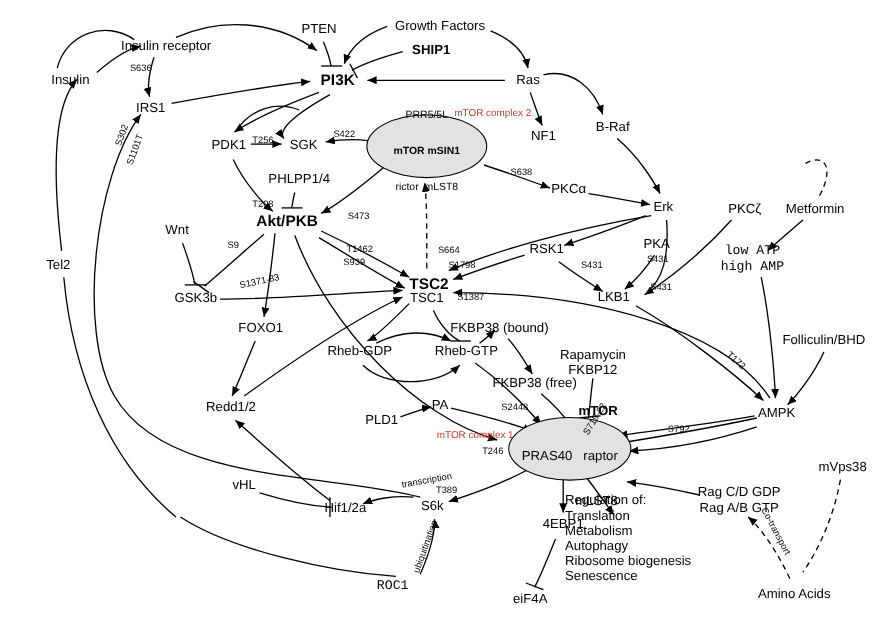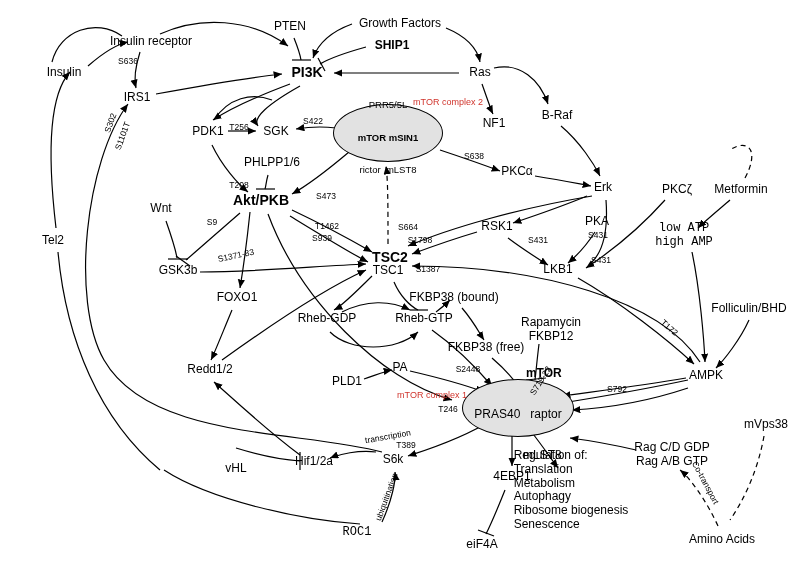--- a/index.html
+++ b/index.html
@@ -222,49 +222,49 @@
 <div class="node med" style="left:290px;top:27px;">PTEN</div>
 <div class="node med" style="left:400px;top:24px;">Growth Factors</div>
 <div class="node med" style="left:392px;top:46px;font-weight:bold;">SHIP1</div>
 <div class="node big" style="left:307px;top:73px;">PI3K</div>
 <div class="node med" style="left:480px;top:73px;">Ras</div>
 <div class="node med" style="left:137px;top:98px;">IRS1</div>
 <div class="node med" style="left:494px;top:124px;">NF1</div>
 <div class="node med" style="left:551px;top:116px;padding-left:12px;">B-Raf</div>
 <div class="node med" style="left:208px;top:132px;">PDK1</div>
 <div class="node med" style="left:276px;top:132px;">SGK</div>
-<div class="node med" style="left:272px;top:163px;">PHLPP1/6</div>
+<div class="node med" style="left:272px;top:163px;">PHLPP1/4</div>
 <div class="node med" style="left:517px;top:172px;">PKCα</div>
 <div class="node med" style="left:603px;top:188px;">Erk</div>
 <div class="node med" style="left:677px;top:190px;">PKCζ</div>
 <div class="node med" style="left:741px;top:190px;">Metformin</div>
 <div class="node big" style="left:261px;top:201px;">Akt/PKB</div>
 <div class="node med" style="left:161px;top:209px;">Wnt</div>
 <div class="node med" style="left:497px;top:227px;">RSK1</div>
 <div class="node med" style="left:597px;top:222px;">PKA</div>
 <div class="node big" style="left:390px;top:258px;">TSC2</div>
 <div class="node med" style="left:388px;top:271px;">TSC1</div>
 <div class="node med" style="left:178px;top:271px;">GSK3b</div>
 <div class="node med" style="left:558px;top:270px;">LKB1</div>
 <div class="node med center-ml" style="left:684px;top:236px;font-family:Liberation Mono, monospace;">low ATP
 high AMP</div>
 <div class="node med" style="left:237px;top:298px;">FOXO1</div>
 <div class="node med" style="left:454px;top:298px;">FKBP38 (bound)</div>
 <div class="node med" style="left:327px;top:319px;">Rheb-GDP</div>
 <div class="node med" style="left:424px;top:319px;text-align:right;">Rheb-GTP</div>
-<div class="node med center-ml" style="left:539px;top:330px;margin-left:12px;">Rapamycin
+<div class="node med center-ml" style="left:539px;top:330px;">Rapamycin
 FKBP12</div>
 <div class="node med" style="left:749px;top:309px;">Folliculin/BHD</div>
 <div class="node med" style="left:486px;top:348px;">FKBP38 (free)</div>
 <div class="node med" style="left:210px;top:370px;">Redd1/2</div>
 <div class="node med" style="left:347px;top:382px;">PLD1</div>
 <div class="node med" style="left:400px;top:368px;">PA</div>
 <div class="node med" style="left:706px;top:376px;">AMPK</div>
 <div class="node med" style="left:766px;top:425px;">mVps38</div>
-<div class="node med" style="left:236px;top:441px;margin-top:28px;">vHL</div>
+<div class="node med" style="left:222px;top:441px;">vHL</div>
 <div class="node med center-ml" style="left:672px;top:455px;">Rag C/D GDP
 Rag A/B GTP</div>
 <div class="node med" style="left:314px;top:462px;">Hif1/2a</div>
 <div class="node med" style="left:393px;top:460px;">S6k</div>
 <div class="node med" style="left:512px;top:477px;">4EBP1</div>
 <div class="node med multiline" style="left:571px;top:490px;">Regulation of:
 Translation
 Metabolism
 Autophagy
 Ribosome biogenesis

